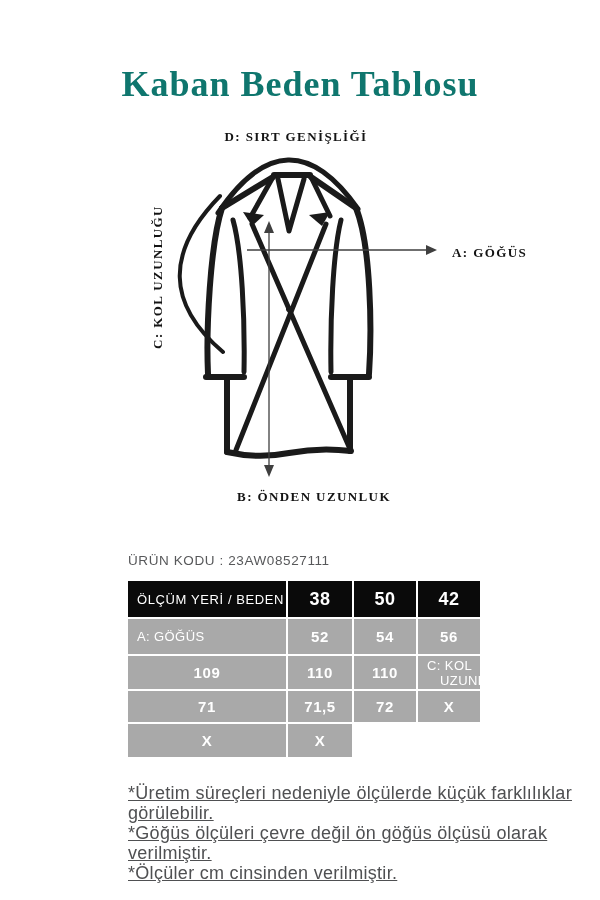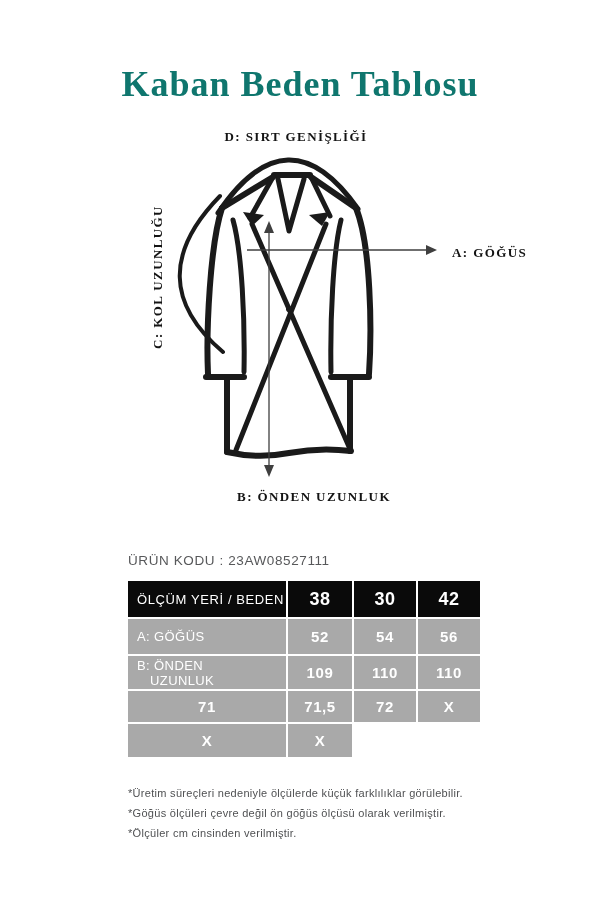--- a/index.html
+++ b/index.html
@@ -57,22 +57,23 @@
     padding-left: 9px; font-size: 13px; line-height: 15px;
   }
   .cell.lab span { display: block; }
   .cell.lab span.ind { padding-left: 13px; }
   .cell.val { font-size: 15px; font-weight: 700; letter-spacing: 0.6px; }
   .cell.th.lab { font-size: 13px; letter-spacing: 0.6px; }
   .cell.th.val { font-size: 18px; font-weight: 700; }
   
   .footnotes {
     position: absolute; top: 783px; left: 128px;
-    font-size: 11px; line-height: 20px; letter-spacing: 0.3px;
+    font-size: 18px; line-height: 20px; letter-spacing: 0.3px;
     color: #4f5052;
+    text-decoration: underline;
   }
 </style>
 </head>
 <body>
 
 <h1 class="page-title">Kaban Beden Tablosu</h1>
 
 <div>
   <div class="diagram-label label-top">D: SIRT GENİŞLİĞİ</div>
   <div class="diagram-label label-left">C: KOL UZUNLUĞU</div>
@@ -116,38 +117,38 @@
       <polygon points="297,100 286,95 286,105"></polygon>
     </g>
   </svg>
 </div>
 
 <div class="product-code">ÜRÜN KODU : 23AW08527111</div>
 
 <div class="size-table" style="--header-bg: #0a0a0a; --row-bg: #a9a9a9; --cell-text: #ffffff;">
   <div class="cell th lab">ÖLÇÜM YERİ / BEDEN</div>
   <div class="cell th val">38</div>
-  <div class="cell th val">30</div>
+  <div class="cell th val">50</div>
   <div class="cell th val">42</div>
 
   <div class="cell lab">
     <span>A: GÖĞÜS</span>
   </div>
   <div class="cell val">52</div>
   <div class="cell val">54</div>
   <div class="cell val">56</div>
 
-  <div class="cell lab">
-    <span>B: ÖNDEN</span>
-    <span class="ind">UZUNLUK</span>
-  </div>
   <div class="cell val">109</div>
   <div class="cell val">110</div>
   <div class="cell val">110</div>
 
+  <div class="cell lab">
+    <span>C: KOL</span>
+    <span class="ind">UZUNLUĞU</span>
+  </div>
   <div class="cell val">71</div>
   <div class="cell val">71,5</div>
   <div class="cell val">72</div>
 
   <div class="cell val">X</div>
   <div class="cell val">X</div>
   <div class="cell val">X</div>
 </div>
 
 <div class="footnotes">

